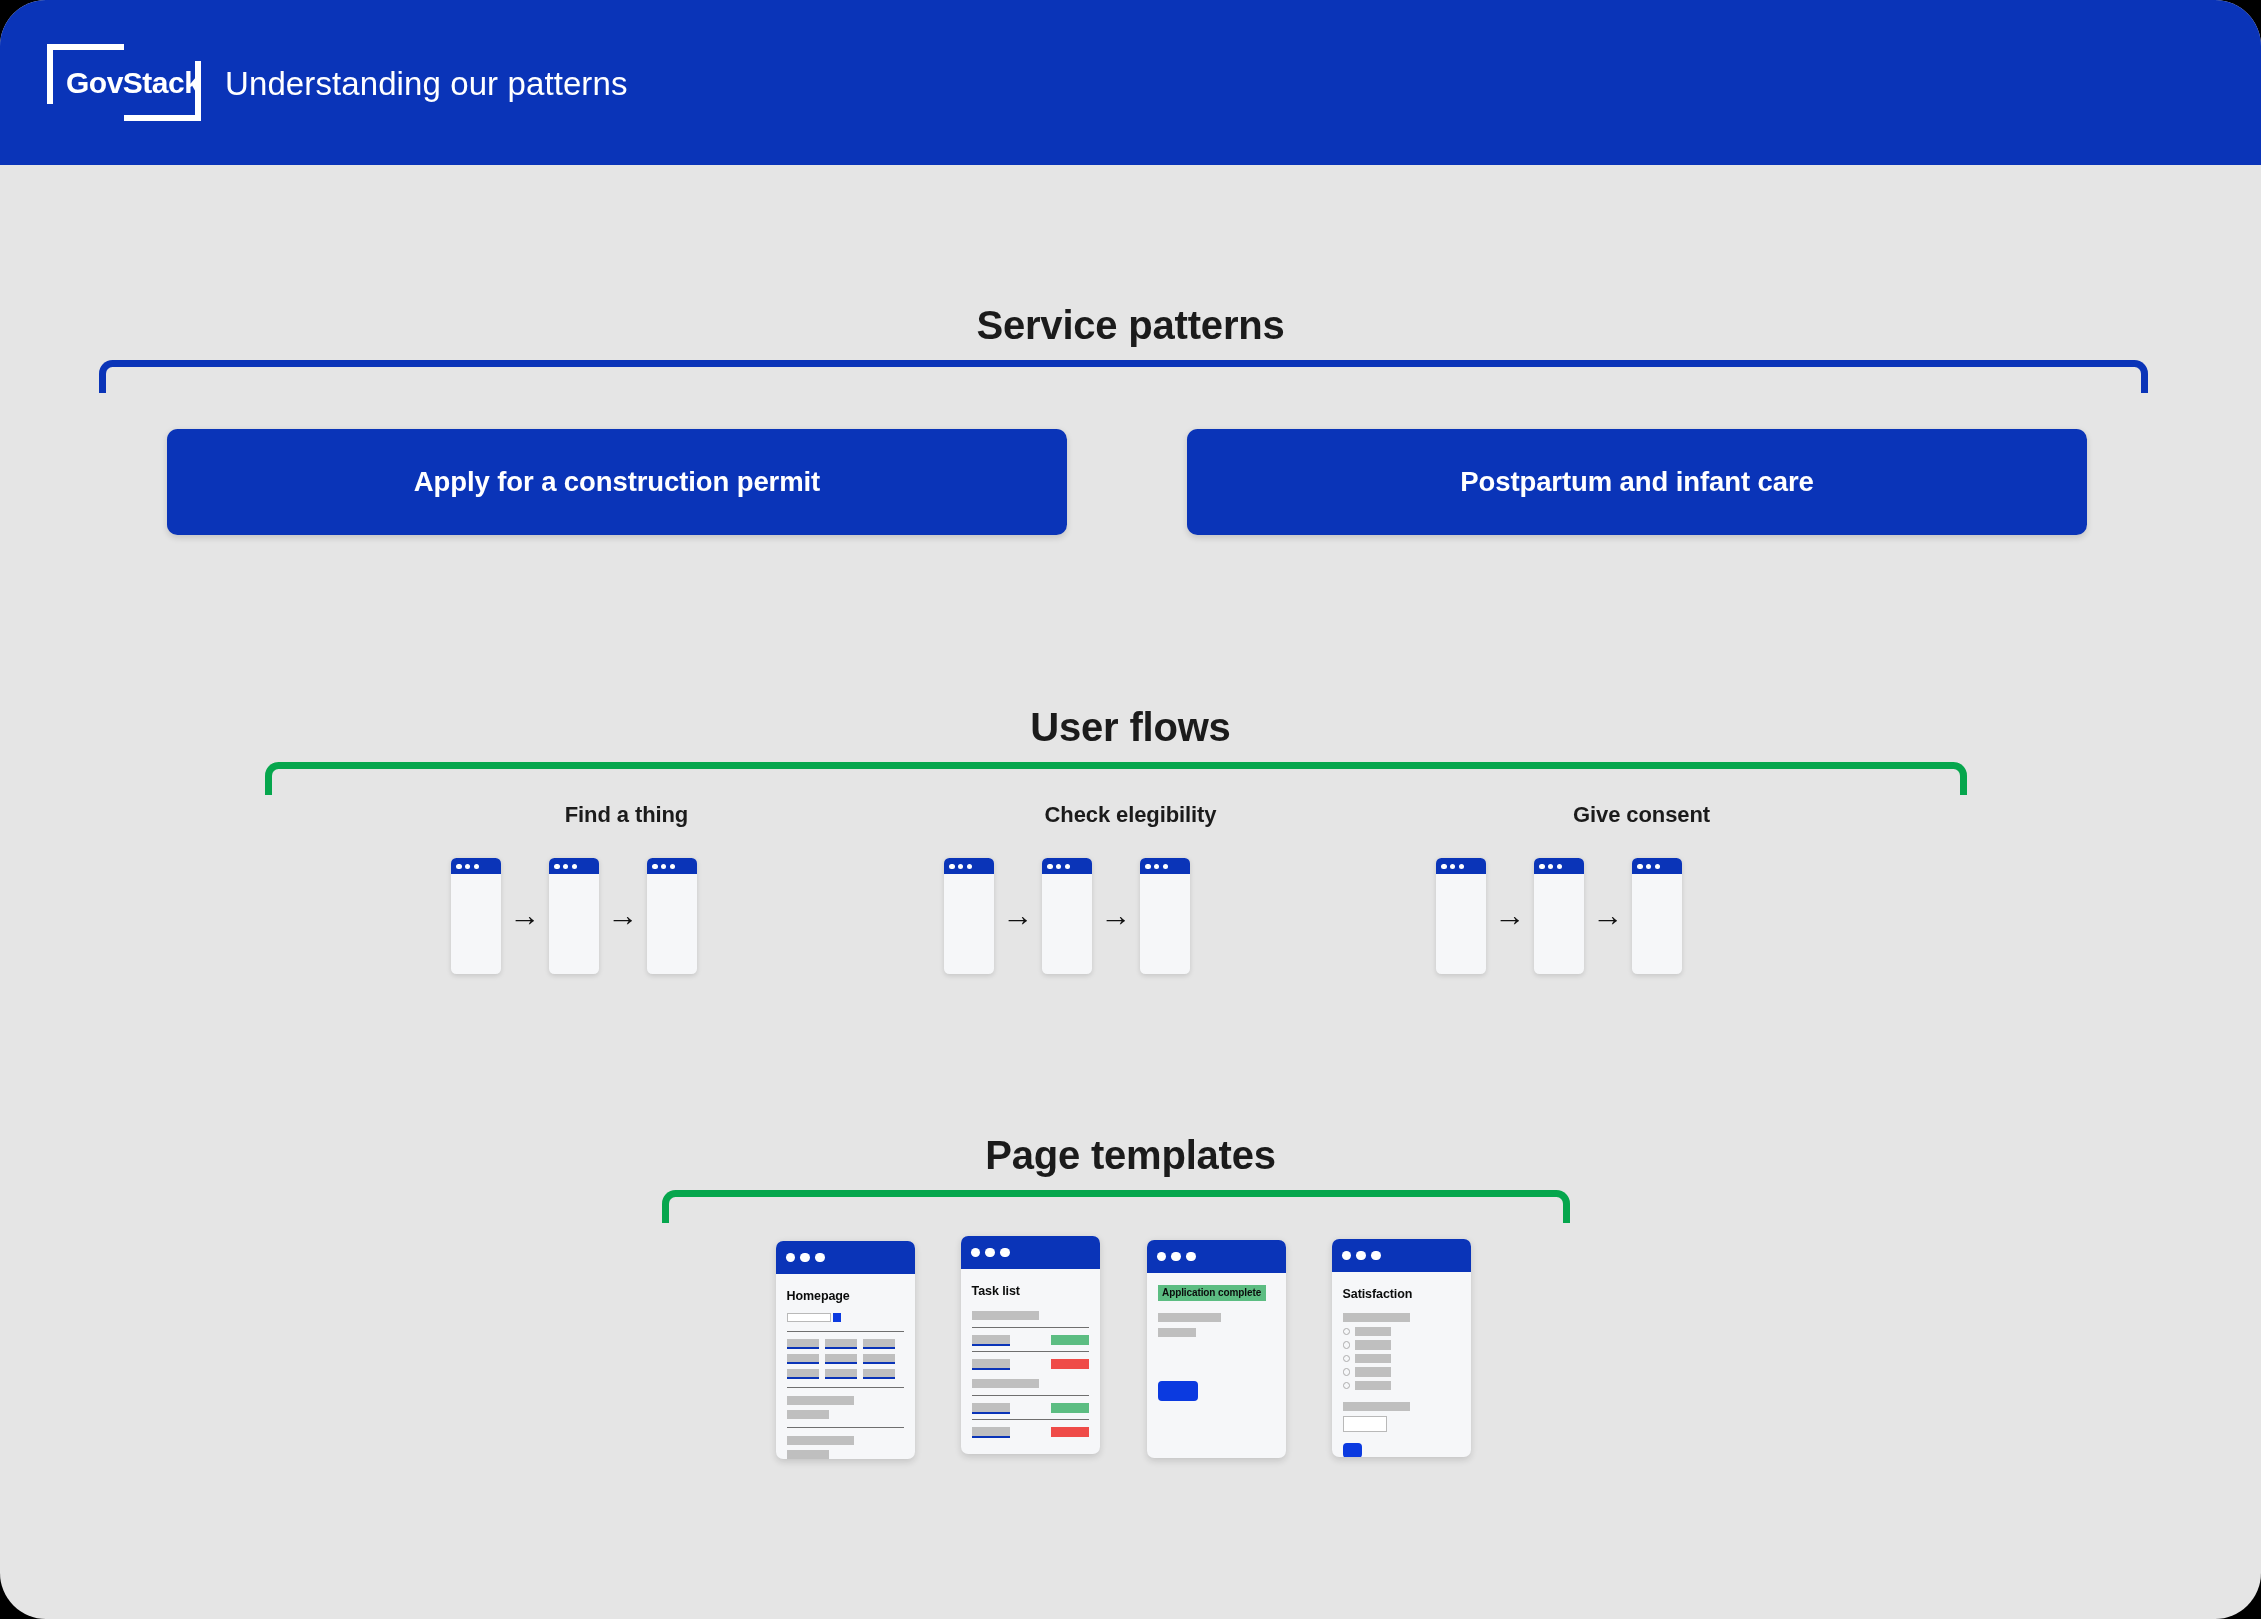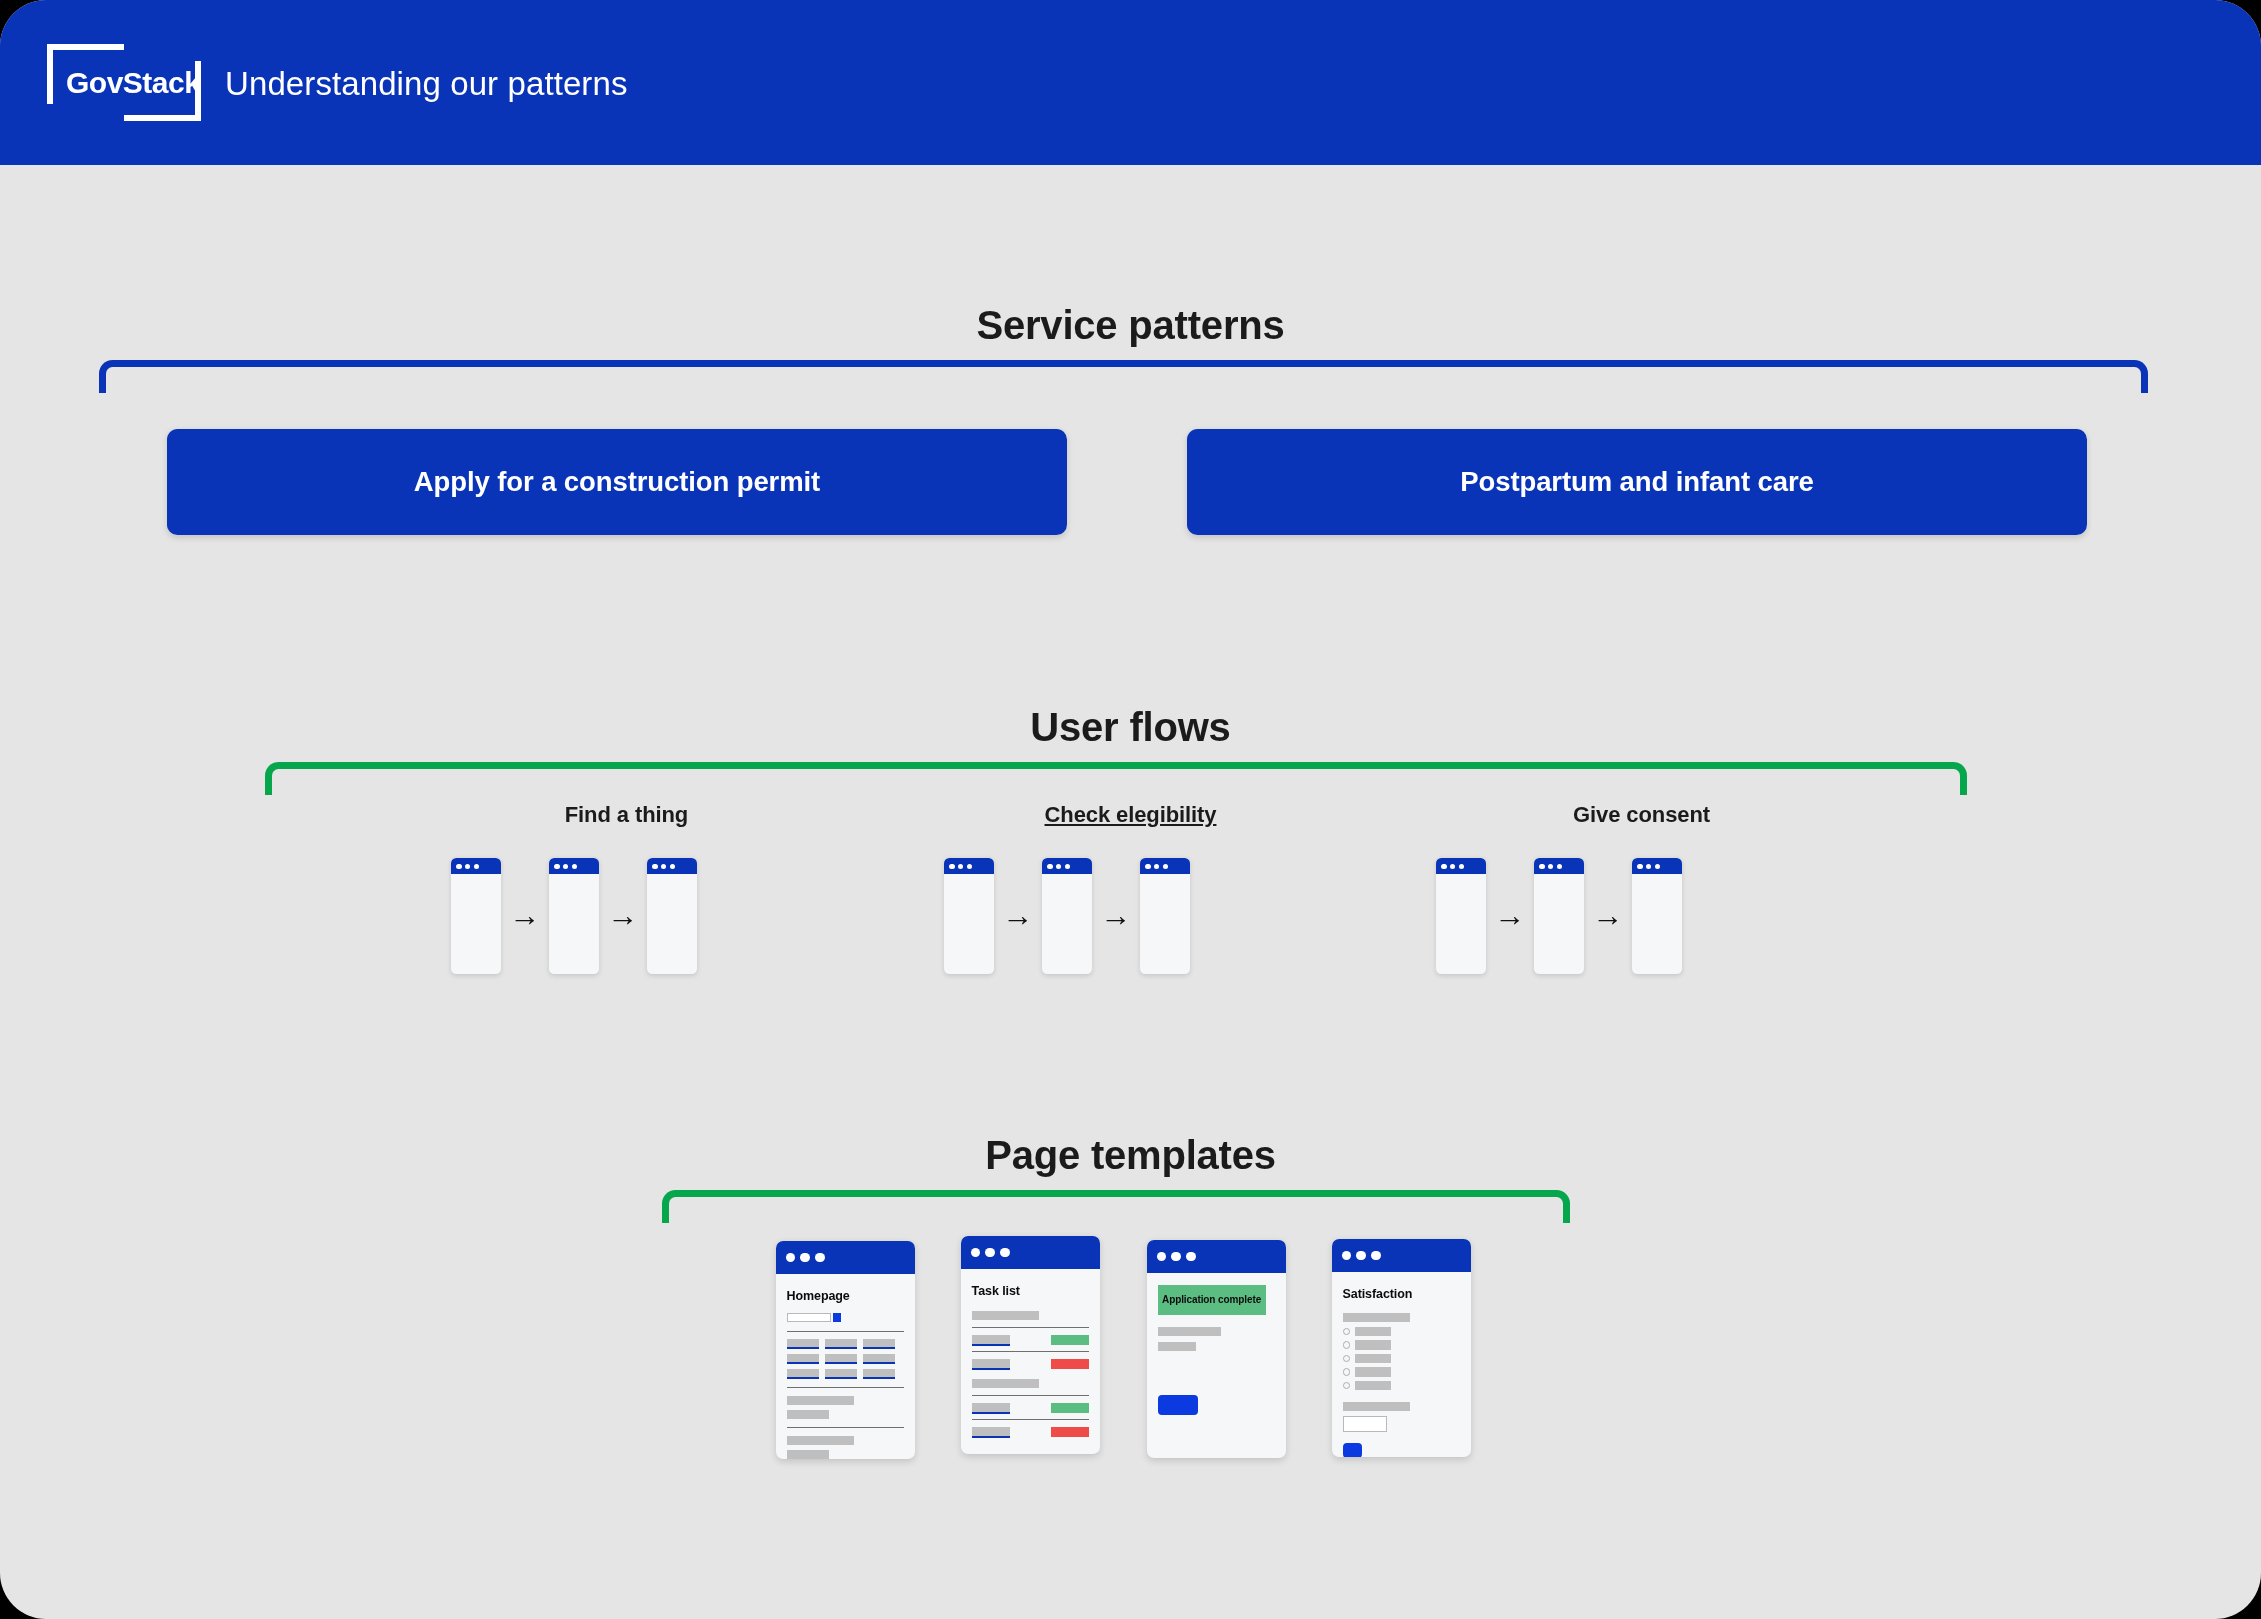--- a/index.html
+++ b/index.html
@@ -246,21 +246,21 @@
     <div class="arrow" style="font-size:31px;">→</div>
     <div class="wf wf-small">
       <div class="wf-bar">
         <span class="wf-dot"></span>
         <span class="wf-dot"></span>
         <span class="wf-dot"></span>
       </div>
     </div>
   </div>
 
-  <div class="flow-label" style="left:957px; top:802px; width:347px;text-decoration:underline;">Check elegibility</div>
+  <div class="flow-label" style="left:957px; top:802px; width:347px;">Check elegibility</div>
   <div class="flow-row" style="left:944px; top:858px;">
     <div class="wf wf-small">
       <div class="wf-bar">
         <span class="wf-dot"></span>
         <span class="wf-dot"></span>
         <span class="wf-dot"></span>
       </div>
     </div>
     <div class="arrow" style="font-size:31px;">→</div>
     <div class="wf wf-small">
@@ -422,21 +422,21 @@
     </div>
   </div>
 
   <div class="tpl-card" style="left:1147px; top:1240px;">
     <div class="wf-bar">
       <span class="wf-dot"></span>
       <span class="wf-dot"></span>
       <span class="wf-dot"></span>
     </div>
     <div class="tpl-body">
-      <div class="green-bar" style="margin-top:11.6px;width:108px;height:30px;display:flex;align-items:center;justify-content:center;color:#0b0c0c;font-size:10px;font-weight:700;letter-spacing:-0.1px;">Application complete</div>
+      <div class="green-bar" style="margin-top:11.6px;width:108px;height:16px;display:flex;align-items:center;justify-content:center;color:#0b0c0c;font-size:10px;font-weight:700;letter-spacing:-0.1px;">Application complete</div>
       <div class="gray-bar" style="width:63px;height:9.2px;margin-top:12.5px;"></div>
       <div class="gray-bar" style="width:38px;height:9.2px;margin-top:5.3px;"></div>
       <div class="blue-btn" style="width:40px;height:20px;margin-top:44px;"></div>
     </div>
   </div>
 
   <div class="tpl-card" style="left:1332px; top:1239px;">
     <div class="wf-bar">
       <span class="wf-dot"></span>
       <span class="wf-dot"></span>

